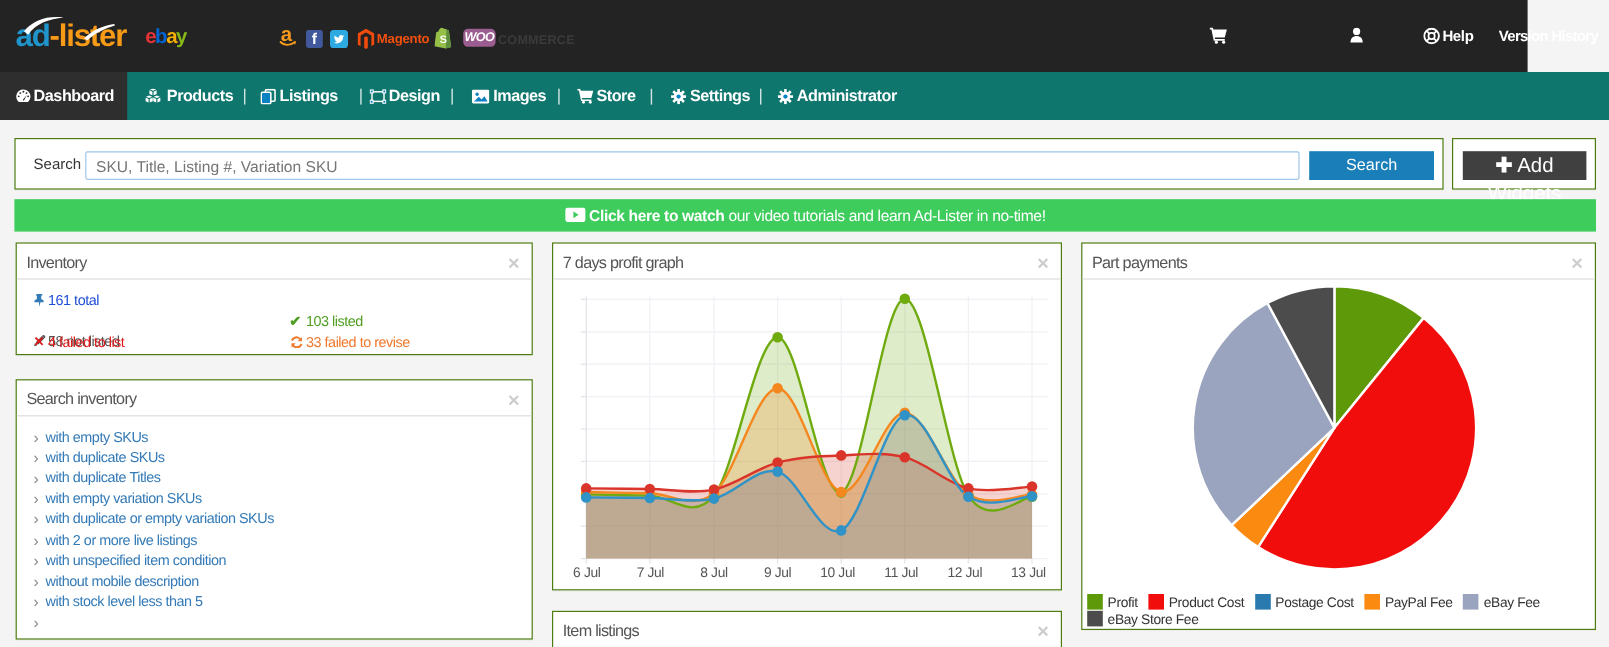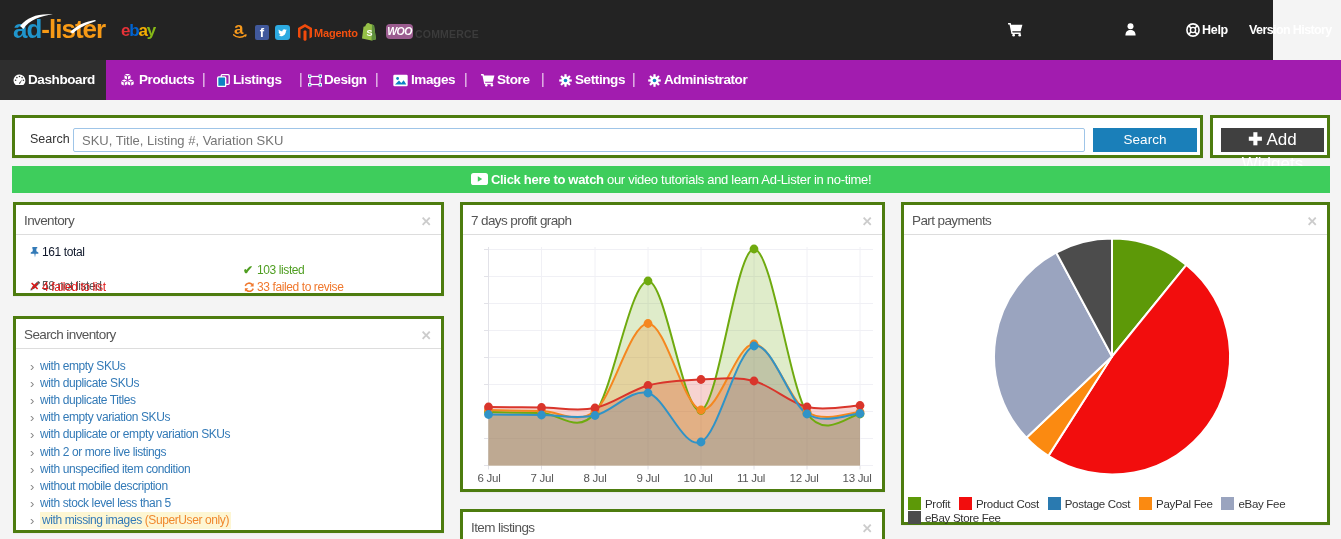--- a/index.html
+++ b/index.html
@@ -1,23 +1,23 @@
 <!DOCTYPE html>
 <html><head>
 <meta charset="utf-8">
 <style>
 * { margin:0; padding:0; box-sizing:border-box; }
 html,body { width:1341px; height:539px; overflow:hidden; }
 body { background:#f4f4f4; font-family:"Liberation Sans", sans-serif; }
 #hdr { position:absolute; left:0; top:0; width:1273px; height:60px; background:#232323; }
-#nav { position:absolute; left:0; top:60px; width:1341px; height:40px; background:#a21caf;text-align:right; }
+#nav { position:absolute; left:0; top:60px; width:1341px; height:40px; background:#0f766e;text-align:right; }
 .ntext { position:absolute; top:0; height:40px; line-height:40px; color:#fff; font-size:13.5px; font-weight:bold; letter-spacing:-0.4px; }
 .nsep { position:absolute; top:0; height:40px; line-height:38px; color:rgba(255,255,255,0.8); font-size:14px; }
 .nico { position:absolute; top:14px; }
-.panel { position:absolute; background:#fff; border:3px solid #4d7c0f; box-shadow:0 1px 1px rgba(0,0,0,0.03); }
+.panel { position:absolute; background:#fff; border:1px solid #4d7c0f; box-shadow:0 1px 1px rgba(0,0,0,0.03); }
 .ptitle { color:#555; font-size:13.5px; letter-spacing:-0.6px; line-height:14px; padding:9px 8px 6px 8px; border-bottom:1px solid #ddd; margin:0 0px; position:relative; }
 .pclose { position:absolute; right:10px; top:10px; color:#ccc; font-size:13px; font-weight:bold; }
 a.lnk { color:#337ab7; text-decoration:none; }
 .irow { position:absolute; left:0; width:220px; height:16px; font-size:12px; letter-spacing:-0.4px; }
 .irow > span:last-child { position:absolute; left:26px; top:1px; }
 .srow { position:absolute; left:0; width:420px; height:16px; font-size:12px; letter-spacing:-0.4px; padding-left:24px; line-height:15px; }
 .chev { position:absolute; left:14px; top:0px; color:#888; font-size:13px; line-height:15px; }
 #xlabels span { position:absolute; top:471.5px; width:40px; text-align:center; font-size:11.5px; color:#555; letter-spacing:-0.3px; }
 .legrow { position:absolute; left:4px; height:14px; font-size:11.5px; color:#333; letter-spacing:-0.3px; white-space:nowrap; }
 .sq { display:inline-block; width:13px; height:13px; vertical-align:-2px; margin-right:4px; }
@@ -189,21 +189,21 @@
       <path d="M6.8,3.2 L11.2,6 L6.8,8.8 Z" fill="#3ecd5c"></path>
     </svg> <b style="">Click here to watch</b> our video tutorials and learn Ad-Lister in no-time!
 </div>
 
 <div class="panel" id="invpanel" style="left:13px; top:202px; width:431px; height:94px;">
   <div class="ptitle">Inventory<span class="pclose">✕</span></div>
   <div class="irow" style="top:39px;">
       <svg style="position:absolute; left:14px; top:3px;" width="10" height="11" viewBox="0 0 11 12">
         <path d="M3,0 h5 v1.2 l-1,0.4 v3 l2.2,1.4 v1.4 H6.2 L5.5,11.6 L4.8,7.4 H0.8 V6 L3,4.6 v-3 L2,1.2 Z" fill="#337ab7"></path>
       </svg>
-      <span style="color:#0f172a;">161 total</span>
+      <span style="color:#1d4ed8;">161 total</span>
     </div>
   <div class="irow" style="top:56.5px;margin-top:16px;">
       <svg style="position:absolute; left:14px; top:3px;" width="10" height="10" viewBox="0 0 12 12">
         <path d="M0.5,11.5 L1.2,8.5 L3.5,10.8 Z M2,7.6 L8.3,1.3 L10.7,3.7 L4.4,10 Z M9.1,0.5 a1.1,1.1 0 0 1 1.6,0 l0.8,0.8 a1.1,1.1 0 0 1 0,1.6 l-0.6,0.6 L8.5,1.1 Z" fill="#555"></path>
       </svg>
       <span style="color:#555;">58 not listed</span>
     </div>
   <div class="irow" style="top:74px;">
       <span style="position:absolute; left:14px; top:1px; color:#e01a1a; font-weight:bold; font-size:11px;">✕</span>
       <span style="color:#e01a1a;text-align:right;">4 failed to list</span>
@@ -224,21 +224,21 @@
   <div class="ptitle">Search inventory<span class="pclose">✕</span></div>
   <div class="srow" style="top:39.5px;"><span class="chev">›</span><a class="lnk">with empty SKUs</a></div>
   <div class="srow" style="top:56.7px;"><span class="chev">›</span><a class="lnk">with duplicate SKUs</a></div>
   <div class="srow" style="top:73.9px;"><span class="chev">›</span><a class="lnk">with duplicate Titles</a></div>
   <div class="srow" style="top:91.1px;"><span class="chev">›</span><a class="lnk">with empty variation SKUs</a></div>
   <div class="srow" style="top:108.3px;"><span class="chev">›</span><a class="lnk">with duplicate or empty variation SKUs</a></div>
   <div class="srow" style="top:125.5px;"><span class="chev">›</span><a class="lnk">with 2 or more live listings</a></div>
   <div class="srow" style="top:142.7px;"><span class="chev">›</span><a class="lnk">with unspecified item condition</a></div>
   <div class="srow" style="top:159.9px;"><span class="chev">›</span><a class="lnk">without mobile description</a></div>
   <div class="srow" style="top:177.1px;"><span class="chev">›</span><a class="lnk">with stock level less than 5</a></div>
-  <div class="srow" style="top:194.3px;"><span class="chev">›</span><span style="background:#fdf6d3; padding:1px 2px 2px 2px;"><a class="lnk">with missing images</a> <span style="color:#f0882d;">(SuperUser only)</span></span></div>
+  <div class="srow" style="top:194.3px;"><span class="chev">›</span></div>
 </div>
 
 <div class="panel" id="chartpanel" style="left:460px; top:202px; width:425px; height:290px;">
   <div class="ptitle">7 days profit graph<span class="pclose">✕</span></div>
 </div>
 <div id="xlabels">
   <span style="left:469px;">6 Jul</span>
     <span style="left:522px;">7 Jul</span>
     <span style="left:575px;">8 Jul</span>
     <span style="left:628px;">9 Jul</span>

